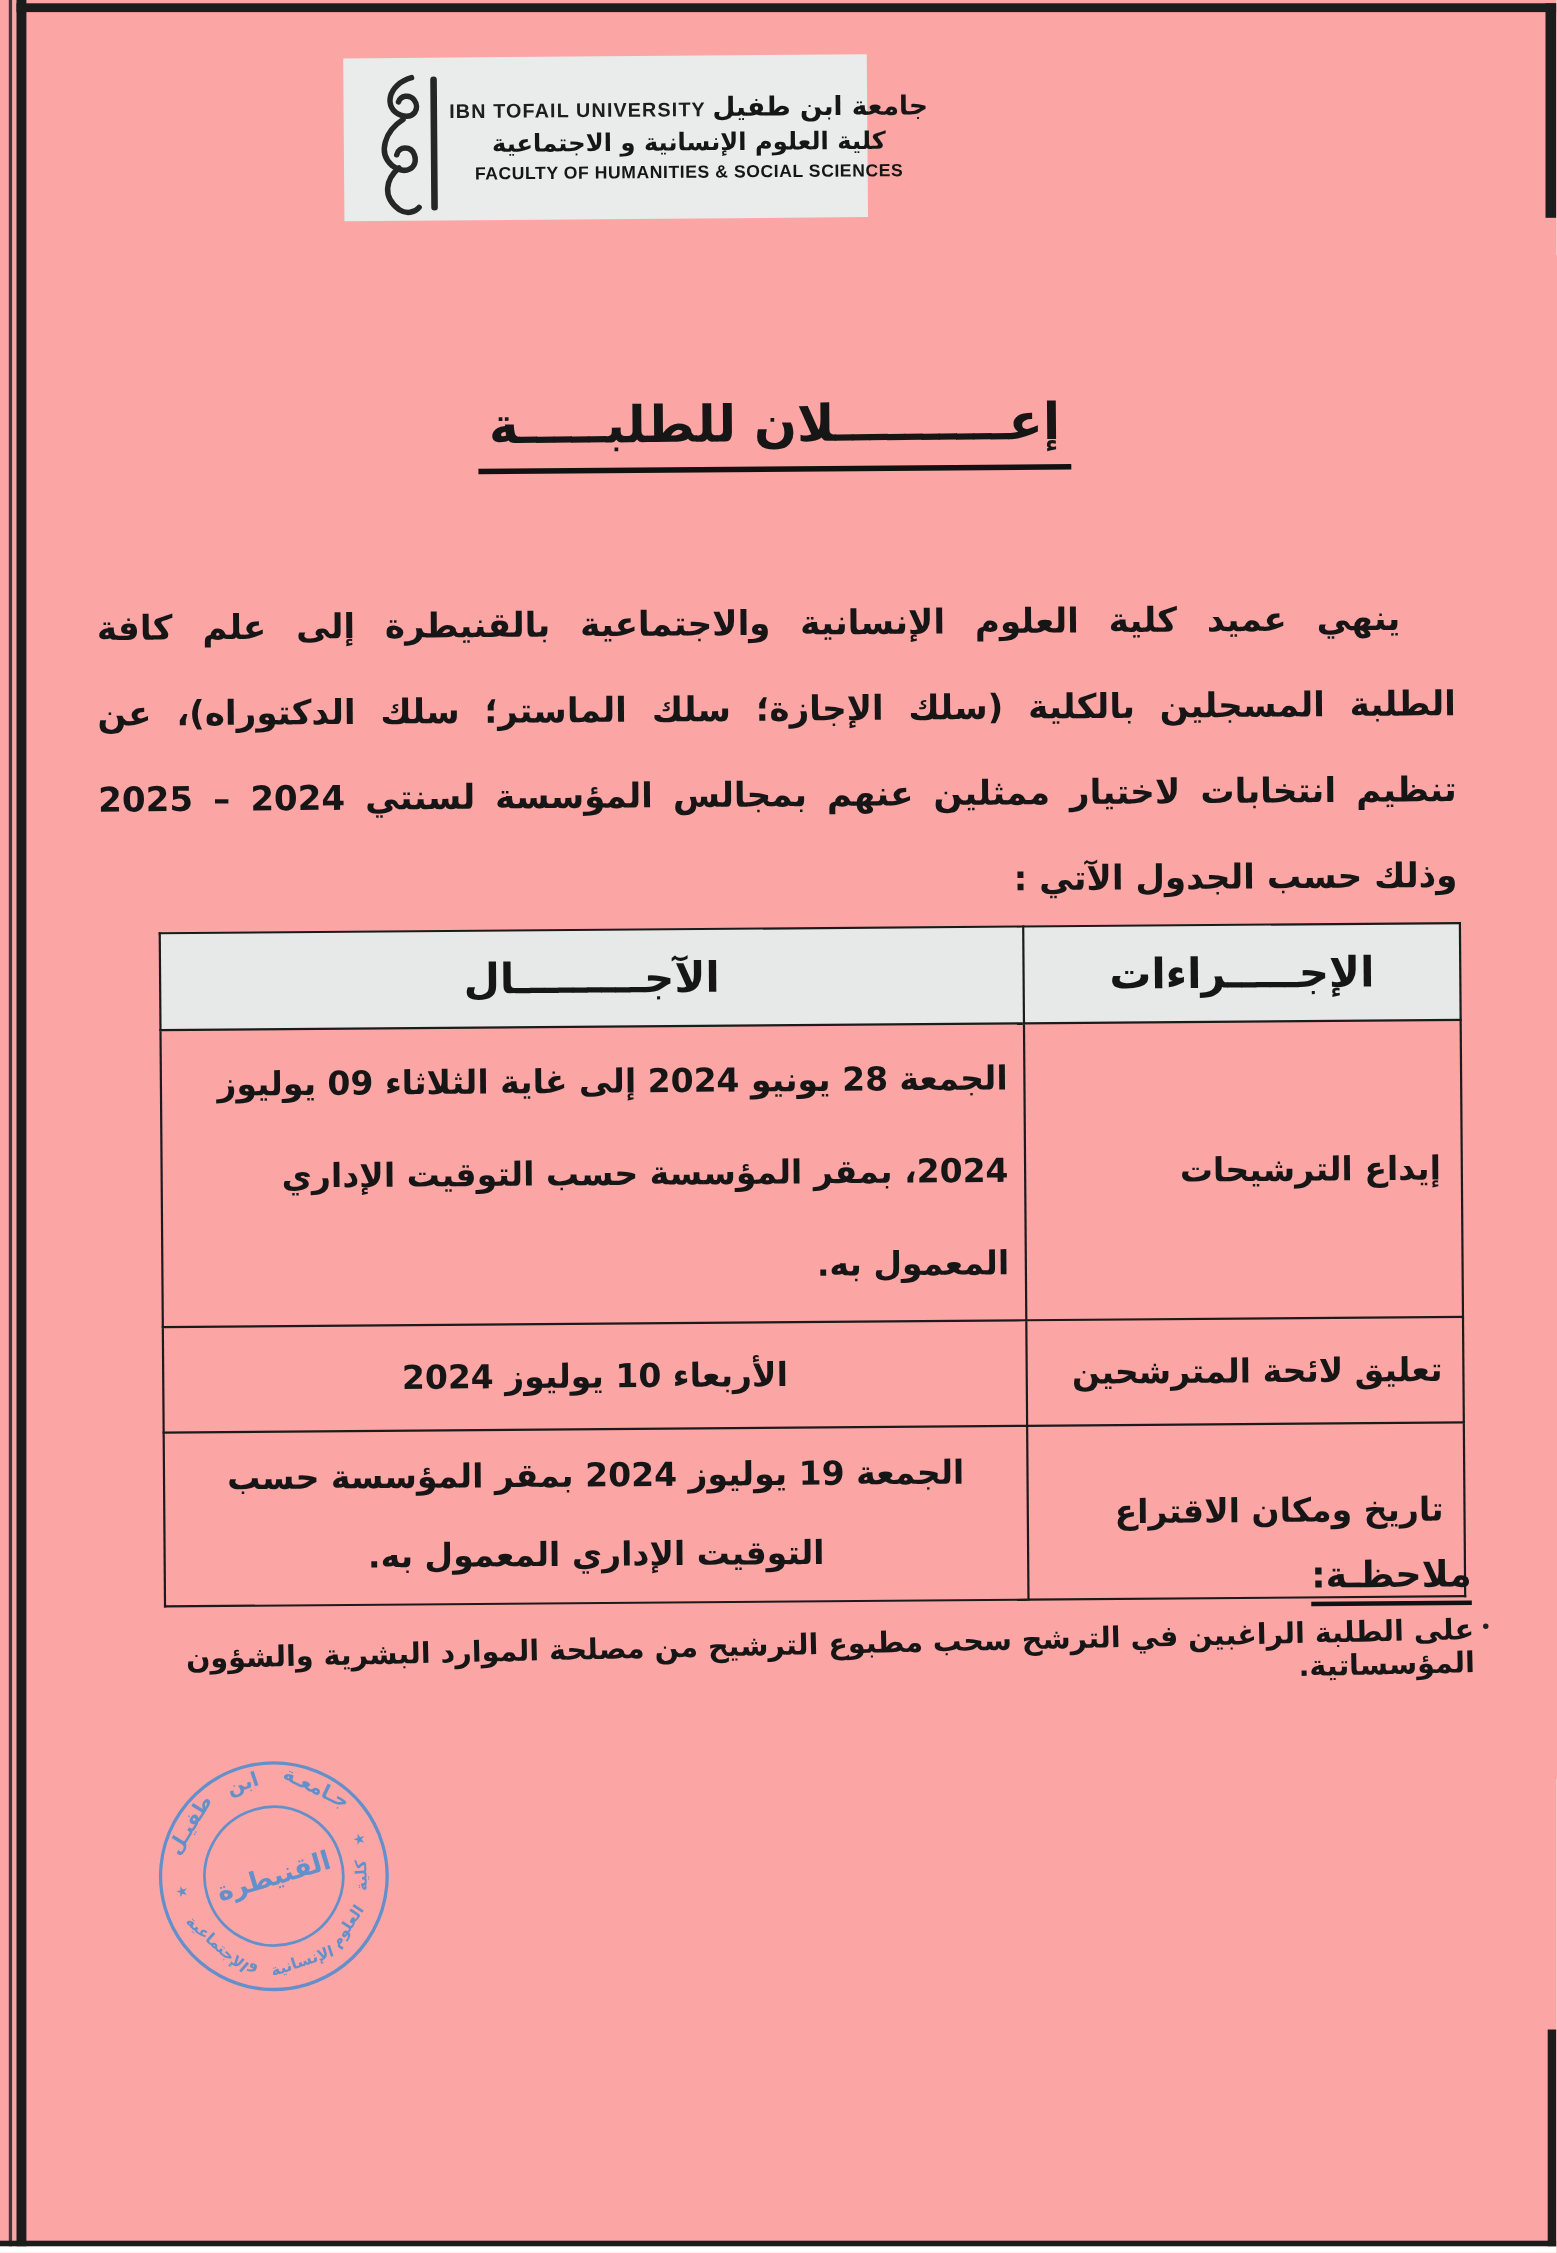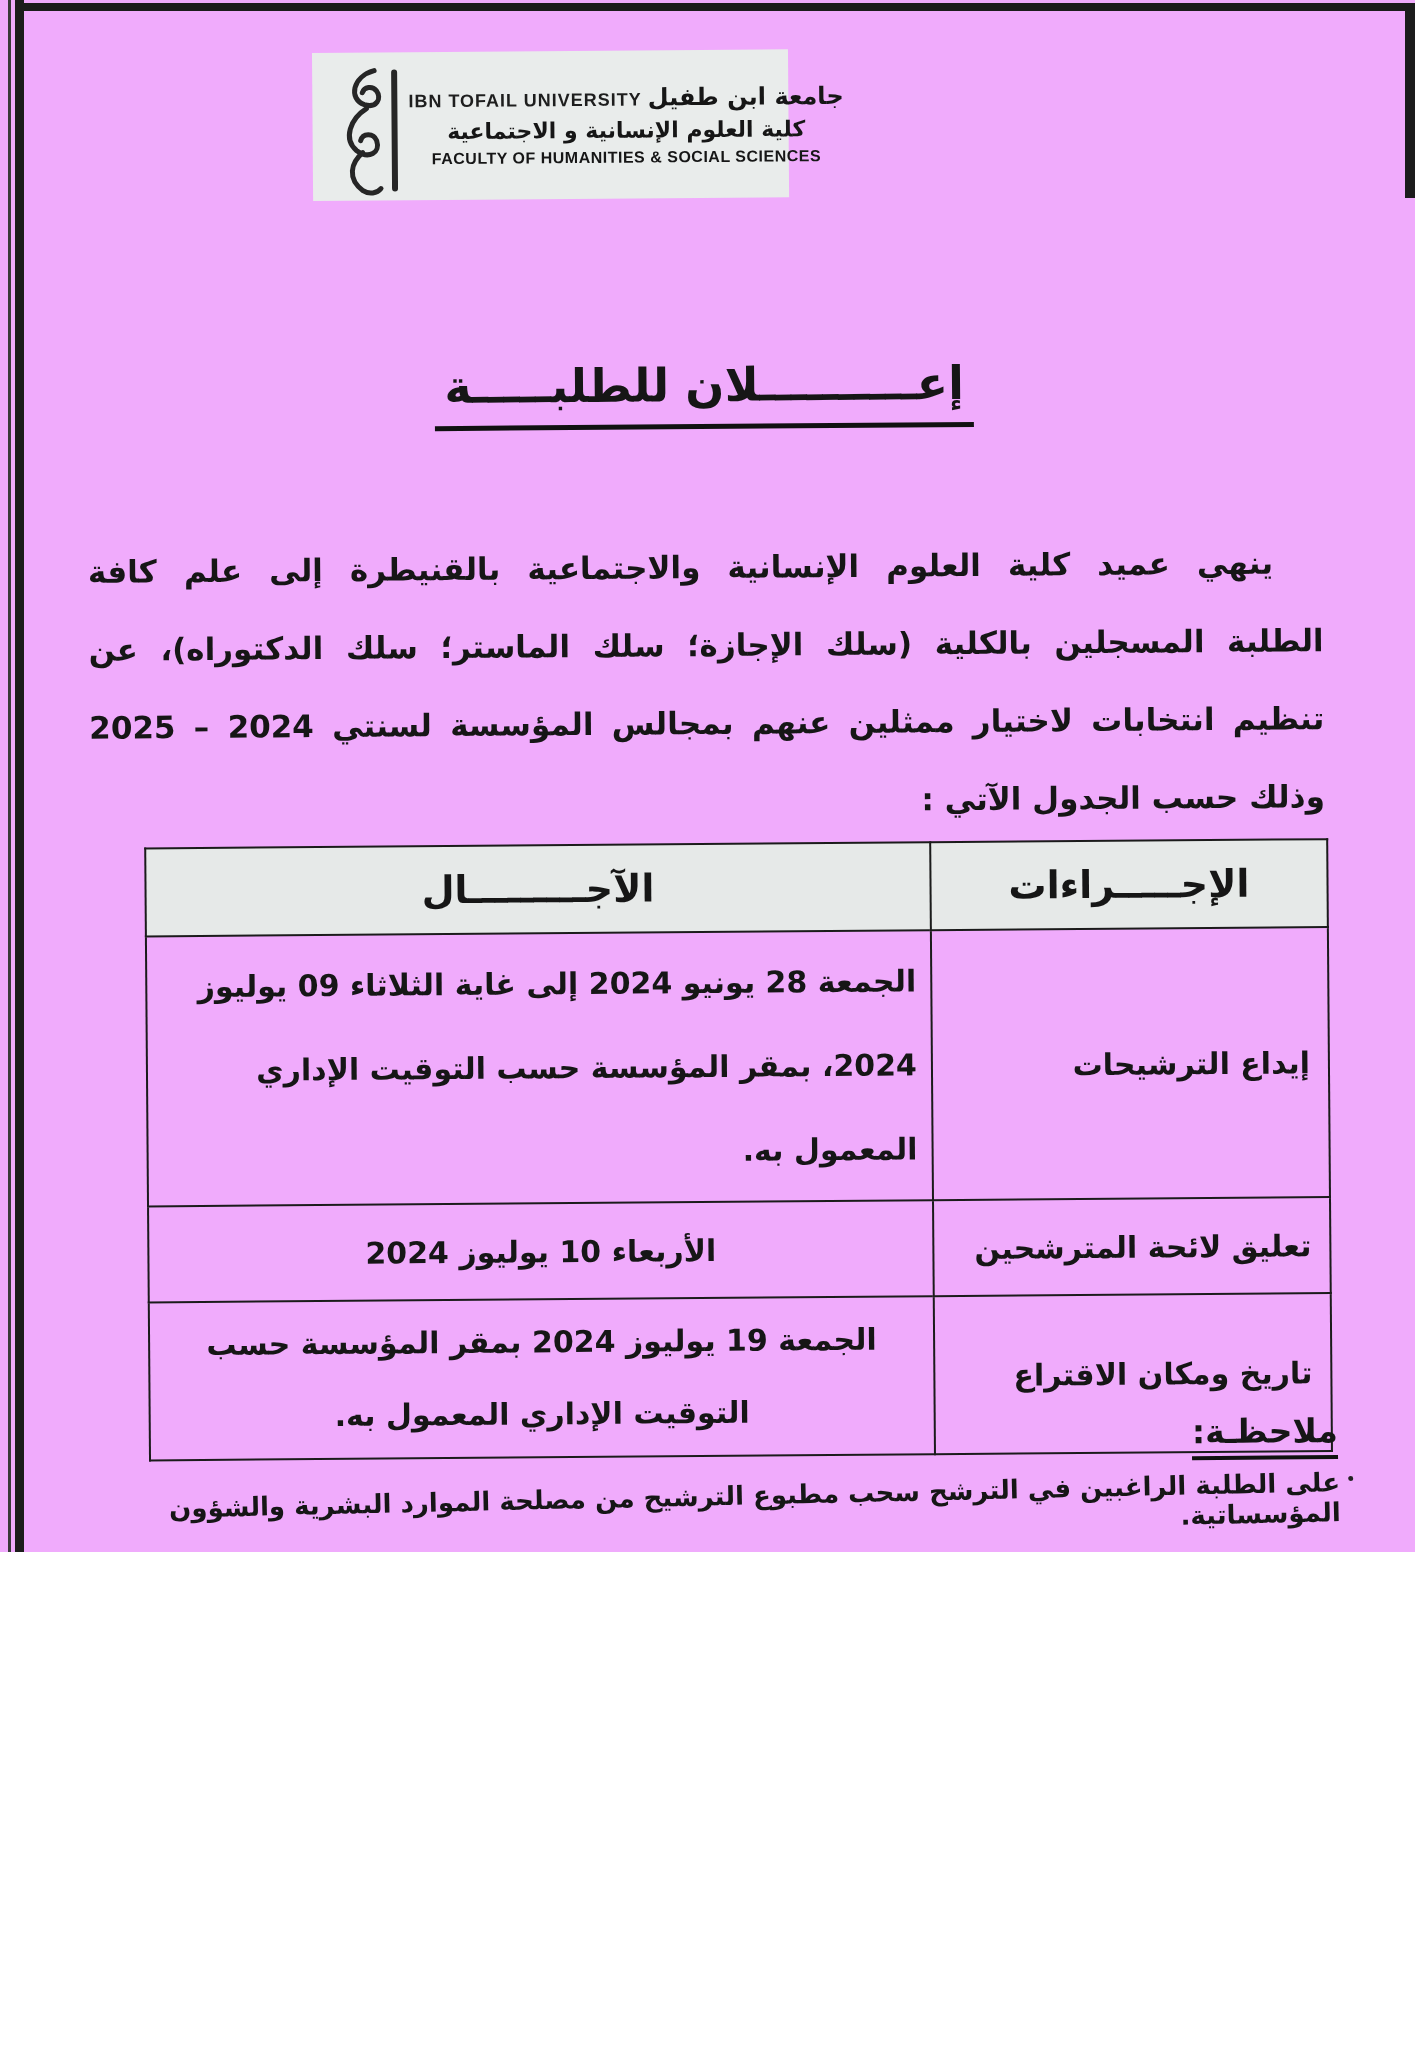--- a/index.html
+++ b/index.html
@@ -1,21 +1,21 @@
 <!DOCTYPE html>
 <html lang="ar"><head>
 <meta charset="utf-8">
 <style>
   * { margin:0; padding:0; box-sizing:border-box; }
   html,body { width:1415px; height:2048px; }
   body { font-family:"DejaVu Sans", sans-serif; background:#ffffff; overflow:hidden; }
 
   .page {
-    position:relative; width:1415px; height:1552px;
-    background:#f0abfc; overflow:hidden;
+    position:relative; width:1415px; height:2042px;
+    background:#fca5a5; overflow:hidden;
   }
 
   
   .frame { position:absolute; background:#1c1c1c; }
   .frame-left-thin { left:8px; top:0; width:3px; height:2048px; background:#3a3a3a; }
   .frame-left      { left:15px; top:0; width:9px; height:2048px; }
   .frame-top       { left:15px; top:3px; width:1400px; height:8px; }
   .frame-bottom    { left:0; top:2037px; width:1415px; height:11px; }
   .frame-right-top { left:1405px; top:3px; width:10px; height:195px; }
   .frame-right-bot { left:1407px; top:1845px; width:8px; height:203px; }

